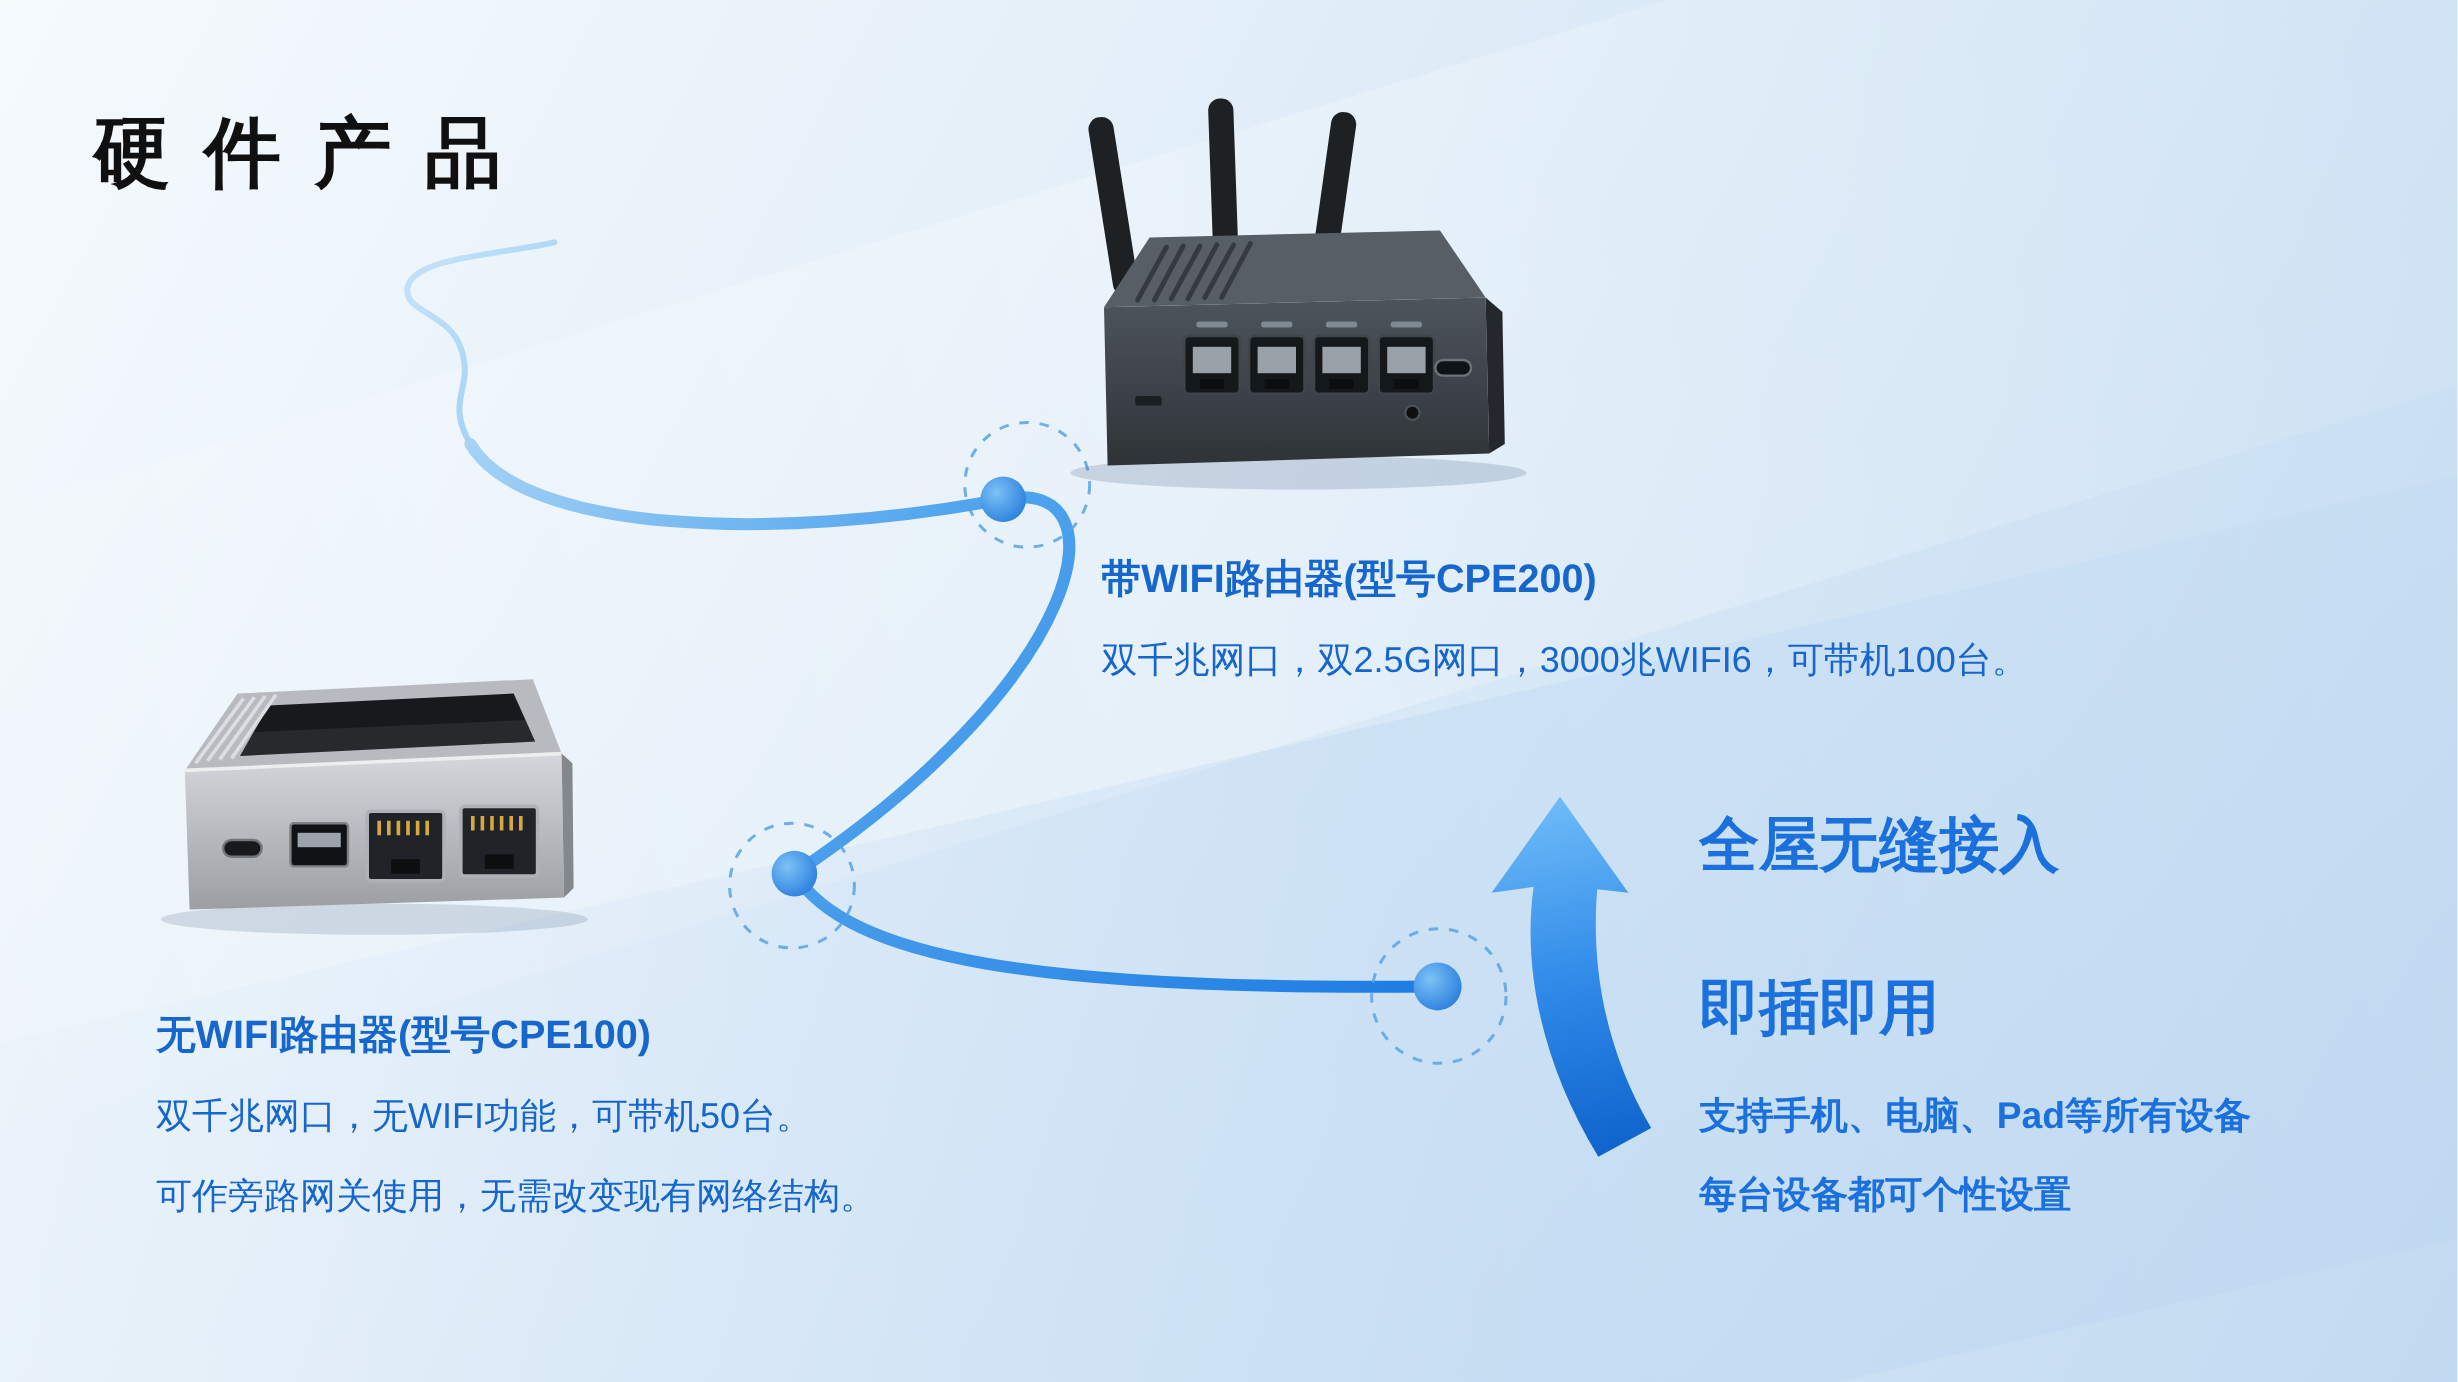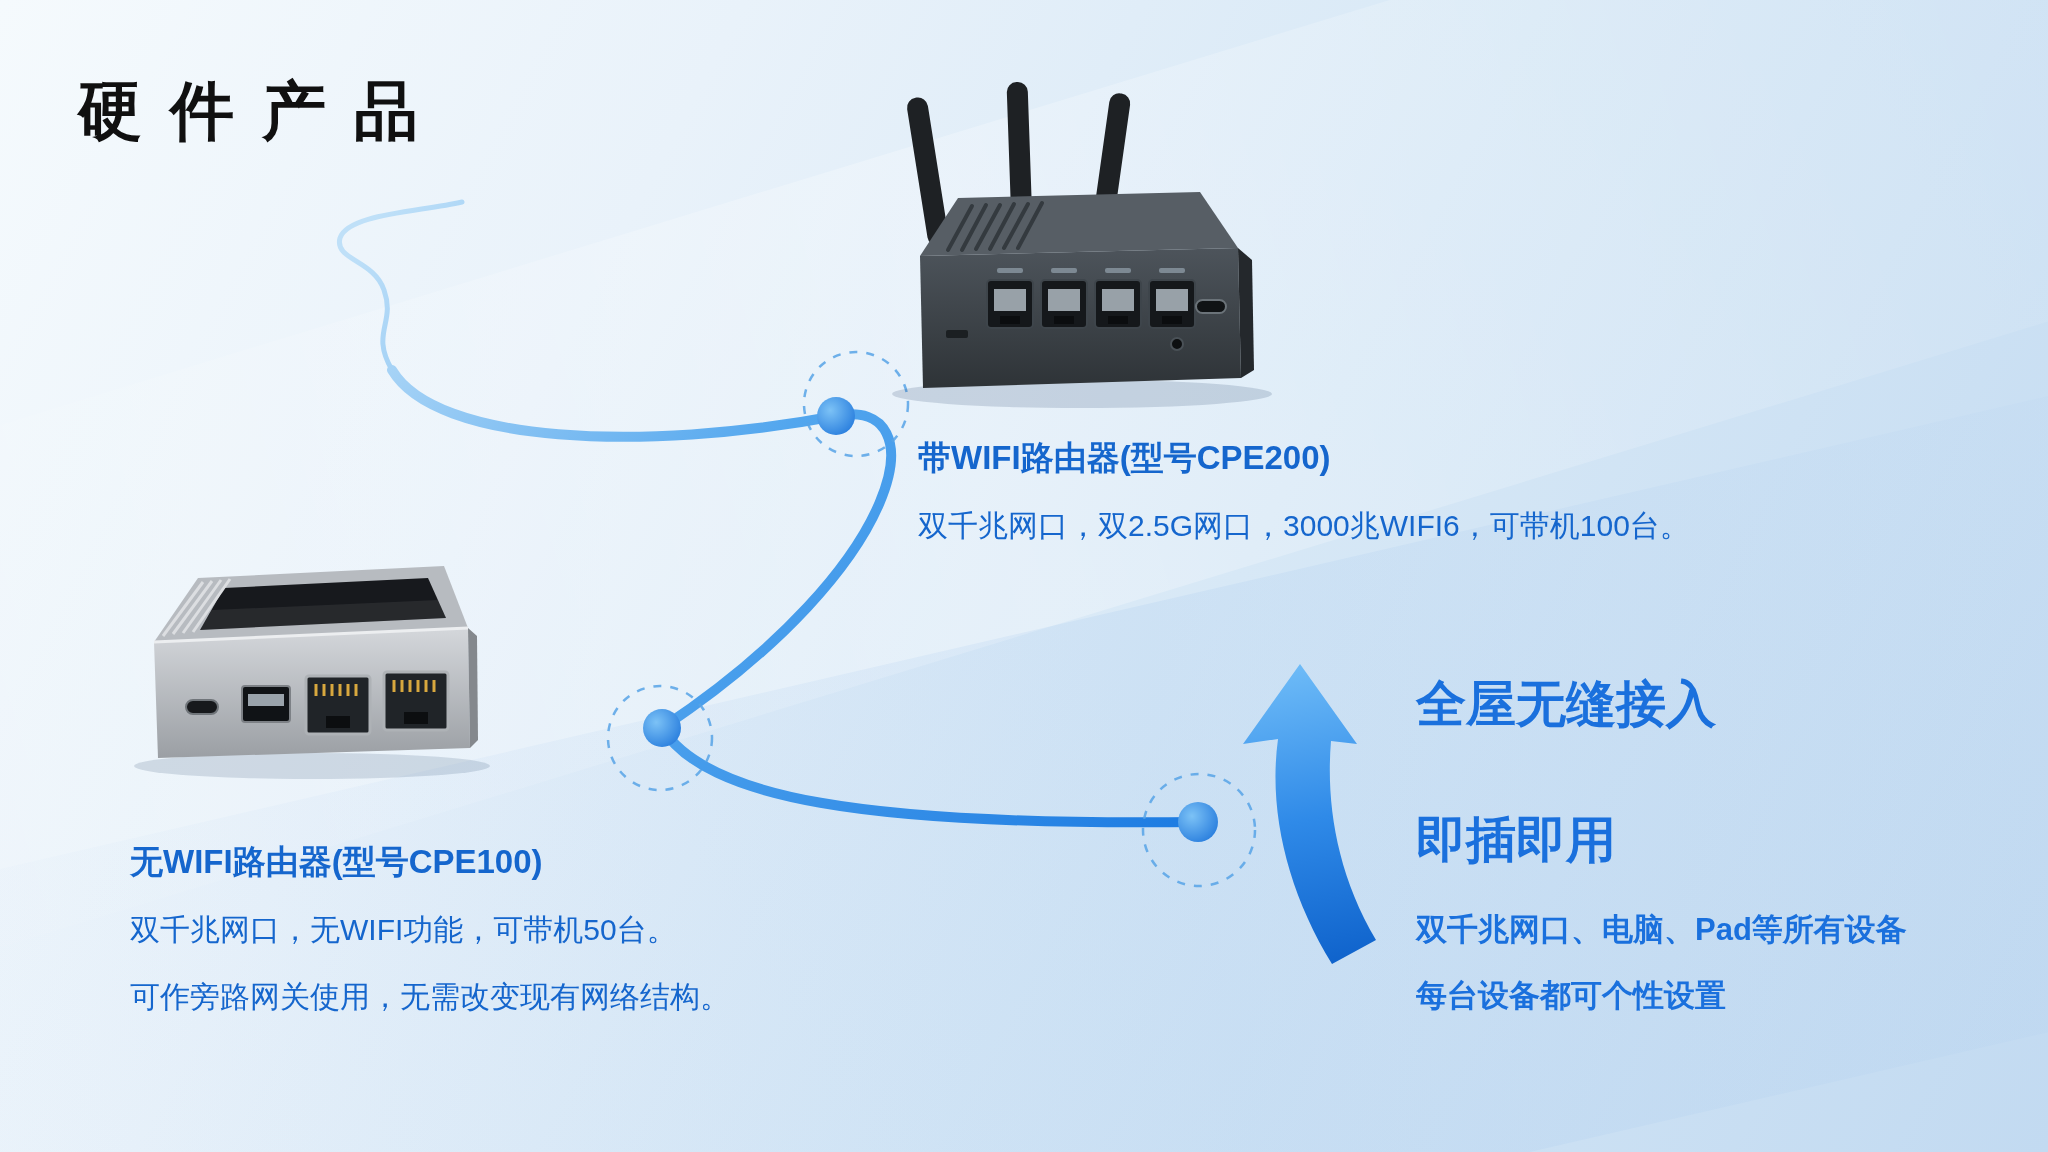--- a/index.html
+++ b/index.html
@@ -7,29 +7,29 @@
     position:relative; width:2048px; height:1152px; overflow:hidden;
     font-family:"Liberation Sans","DejaVu Sans",sans-serif;
     background: linear-gradient(118deg,#f5fafd 0%, #e9f2fa 28%, #d7e8f6 58%, #c2daf1 100%);
   }
   .streak { position:absolute; pointer-events:none; }
   #streak1 { width:2800px; height:500px; left:-300px; top:100px; transform:rotate(-17deg);
     background:linear-gradient(90deg, rgba(255,255,255,0), rgba(255,255,255,0.55) 45%, rgba(255,255,255,0)); opacity:.5; }
   #streak2 { width:2800px; height:620px; left:-200px; top:600px; transform:rotate(-13deg);
     background:linear-gradient(90deg, rgba(150,190,235,0), rgba(150,190,235,0.30) 50%, rgba(150,190,235,0)); opacity:.55; }
   #page-title {
-    position:absolute; left:78px; top:68px;
+    position:absolute; left:78px; top:84px;
     font-size:64px; font-weight:900; letter-spacing:28px;
     color:var(--title-black,#101010); white-space:nowrap;
   }
   .scene { position:absolute; left:0; top:0; width:2048px; height:1152px; }
   .dashed { fill:none; stroke:#57a3e6; stroke-width:2.5; stroke-dasharray:8 9; opacity:.85; }
 
   .device-text { position:absolute; color:var(--text-blue,#1566cd); white-space:nowrap; }
-  #cpe200-text { left:918px; top:436px; }
+  #cpe200-text { left:918px; top:460px; }
   #cpe100-text { left:130px; top:840px; }
   .device-heading { font-size:33px; font-weight:800; margin:0 0 25px 0; }
   .device-line   { font-size:30px; font-weight:500; margin:10px 0 26px 0; }
 
   #features { position:absolute; left:1416px; top:676px; color:var(--headline-blue,#1a70dd); white-space:nowrap; }
   .feature-headline { font-size:50px; font-weight:800; margin:0; line-height:1.12; }
   #feature-headline2 { margin-top:80px; }
   .feature-bullet { font-size:31px; font-weight:700; line-height:1.15; margin:0; }
   #feature-bullet1 { margin-top:44px; }
   #feature-bullet2 { margin-top:30px; }
@@ -171,17 +171,17 @@
 
   <div class="device-text" id="cpe100-text">
     <p class="device-heading">无WIFI路由器(型号CPE100)</p>
     <p class="device-line">双千兆网口，无WIFI功能，可带机50台。</p>
     <p class="device-line">可作旁路网关使用，无需改变现有网络结构。</p>
   </div>
 
   <div id="features">
     <p class="feature-headline" id="feature-headline1">全屋无缝接入</p>
     <p class="feature-headline" id="feature-headline2">即插即用</p>
-    <p class="feature-bullet" id="feature-bullet1">双千兆网口、电脑、Pad等所有设备</p>
+    <p class="feature-bullet" id="feature-bullet1">支持手机、电脑、Pad等所有设备</p>
     <p class="feature-bullet" id="feature-bullet2">每台设备都可个性设置</p>
   </div>
 
 </div>
 
 </body></html>

